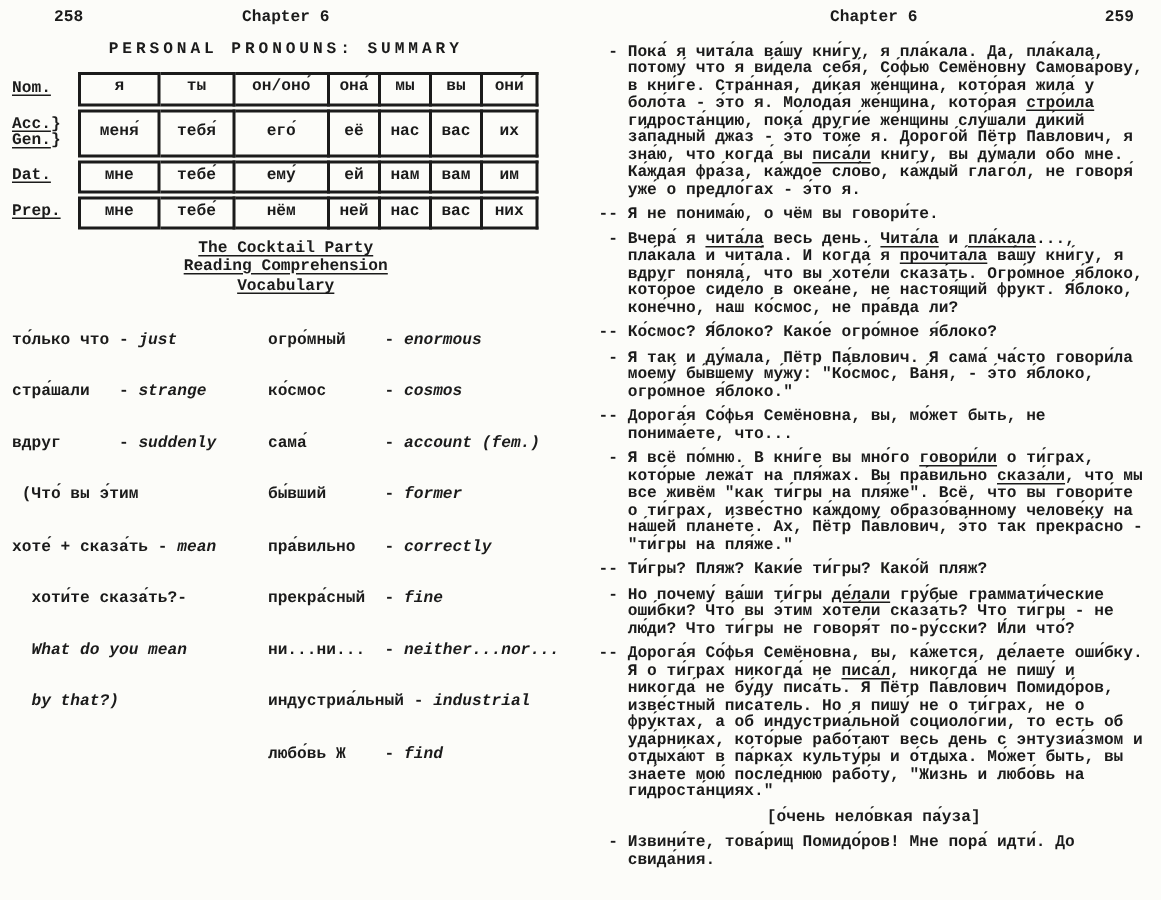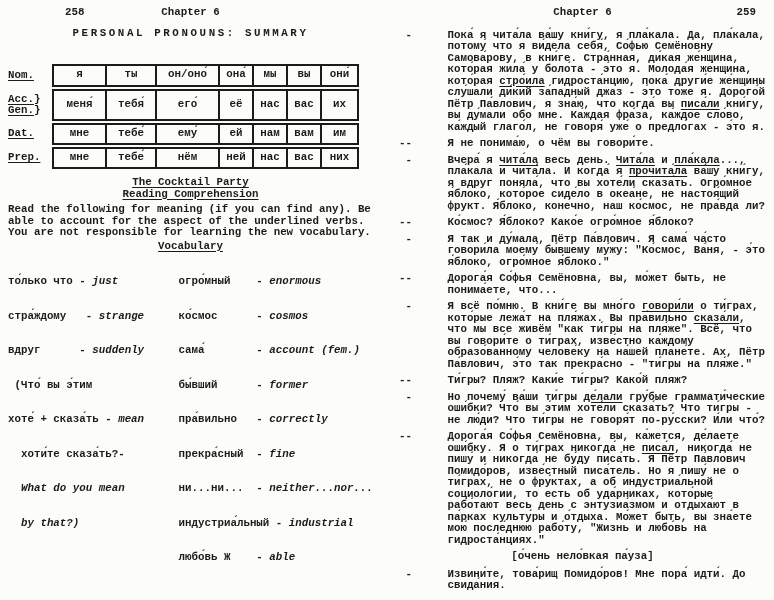--- a/index.html
+++ b/index.html
@@ -4,23 +4,23 @@
 <style>
   html,body{margin:0;padding:0;width:774px;height:600px;overflow:hidden;background:#ffffff;}
   .scan{display:flex;width:774px;height:600px;background:#fcfcf9;color:#1b1b1b;
         font-family:"Liberation Mono","DejaVu Sans Mono",monospace;
         font-size:10.8px;line-height:11.5px;font-weight:bold;}
   .page{width:387px;height:600px;box-sizing:border-box;overflow:hidden;position:relative;}
   .page.left{padding:7px 14px 0 8px;}
   .page.right{padding:7px 8px 0 12px;}
   .pghead{display:grid;grid-template-columns:1fr auto 1fr;margin-bottom:2px;}
   .pghead .chap{grid-column:2;}
-  .pnum-left{grid-column:1;justify-self:start;margin-left:57px;}
+  .pnum-left{grid-column:1;justify-self:start;margin-left:28px;}
   .pnum-right{grid-column:3;justify-self:end;margin-right:10px;}
-  .title{text-align:center;letter-spacing:2.6px;margin:9px 0 23px;}
+  .title{text-align:center;letter-spacing:2.6px;margin:9px 0 7px;}
   .ptable{border-collapse:separate;border-spacing:0 2px;margin:0 0 6px 0;}
   .ptable td{border:2px solid #1b1b1b;text-align:center;padding:1px 2px 2px;}
   .ptable td + td{border-left:none;}
   .ptable td.lbl{border:none;text-align:left;min-width:42px;padding:0 2px 0 0;vertical-align:middle;}
   .ptable td.lbl + td{border-left:2px solid #1b1b1b;}
   .ptable tr:nth-child(1) td{height:16px;}
   .ptable tr:nth-child(2) td{height:25px;}
   .ptable tr:nth-child(3) td{height:15px;}
   .ptable tr:nth-child(4) td{height:15px;}
   .ptable td:nth-child(2){width:47px;}
@@ -35,21 +35,21 @@
   .sechead{text-align:center;margin:5px 0 1px;}
   .sechead div{display:block;}
   .intro{margin:4px 0 2px;}
   .vocab-title{text-align:center;margin:2px 0 0;}
   .vocab{display:flex;margin:1px 0 4px;}
   .vcol{white-space:pre;}
   .vcol.vl{width:185px;}
   .dlg{display:flex;margin-bottom:4px;}
   .page.right .dlg{margin-bottom:5px;}
   .dlg .mk{white-space:pre;flex:none;}
-  .dlg .dtxt{flex:1;margin-left:29px;}
+  .dlg .dtxt{flex:1;}
   .stage{text-align:center;margin:1px 0 6px;}
 </style>
 </head>
 <body>
 
 <div class="scan">
 
   <div class="page left">
     <div class="pghead">
       <span class="pnum-left">258</span>
@@ -104,45 +104,44 @@
         <td>них</td>
       </tr>
     </tbody>
       </table>
 
     <div class="sechead">
       <div><span class="u">The Cocktail Party</span></div>
       <div><span class="u">Reading Comprehension</span></div>
     </div>
 
-    <div class="intro">Read the following for meaning (if you can find any). Be able to account for the aspect of the underlined verbs. You are not responsible for learning the new vocabulary.</div>
 
     <div class="vocab-title"><span class="u">Vocabulary</span></div>
 
     <div class="vocab">
       <div class="vcol vl">
         <div class="vline"><span>то́лько что </span><span>- </span><span class="i">just</span></div>
-        <div class="vline"><span>стра́ждому   </span><span>- </span><span class="i">strange</span></div>
+        <div class="vline"><span>стра́шали   </span><span>- </span><span class="i">strange</span></div>
         <div class="vline"><span>вдруг      </span><span>- </span><span class="i">suddenly</span></div>
         <div class="vline"><span> (Что́ вы э́тим</span></div>
         <div class="vline"><span>хоте́ + сказа́ть - </span><span class="i">mean</span></div>
         <div class="vline"><span>  хоти́те сказа́ть?-</span></div>
         <div class="vline"><span>  </span><span class="i">What do you mean</span></div>
         <div class="vline"><span>  </span><span class="i">by that?)</span></div>
       </div>
       <div class="vcol">
         <div class="vline"><span>огро́мный    - </span><span class="i">enormous</span></div>
         <div class="vline"><span>ко́смос      - </span><span class="i">cosmos</span></div>
         <div class="vline"><span>сама́        - </span><span class="i">account (fem.)</span></div>
         <div class="vline"><span>бы́вший      - </span><span class="i">former</span></div>
         <div class="vline"><span>пра́вильно   - </span><span class="i">correctly</span></div>
         <div class="vline"><span>прекра́сный  - </span><span class="i">fine</span></div>
         <div class="vline"><span>ни...ни...  - </span><span class="i">neither...nor...</span></div>
         <div class="vline"><span>индустриа́льный - </span><span class="i">industrial</span></div>
-        <div class="vline"><span>любо́вь Ж    - </span><span class="i">able</span></div>
+        <div class="vline"><span>любо́вь Ж    - </span><span class="i">find</span></div>
       </div>
     </div>
 
   </div>
 
   <div class="page right">
     <div class="pghead">
       <span class="chap">Chapter 6</span>
       <span class="pnum-right">259</span>
     </div>

